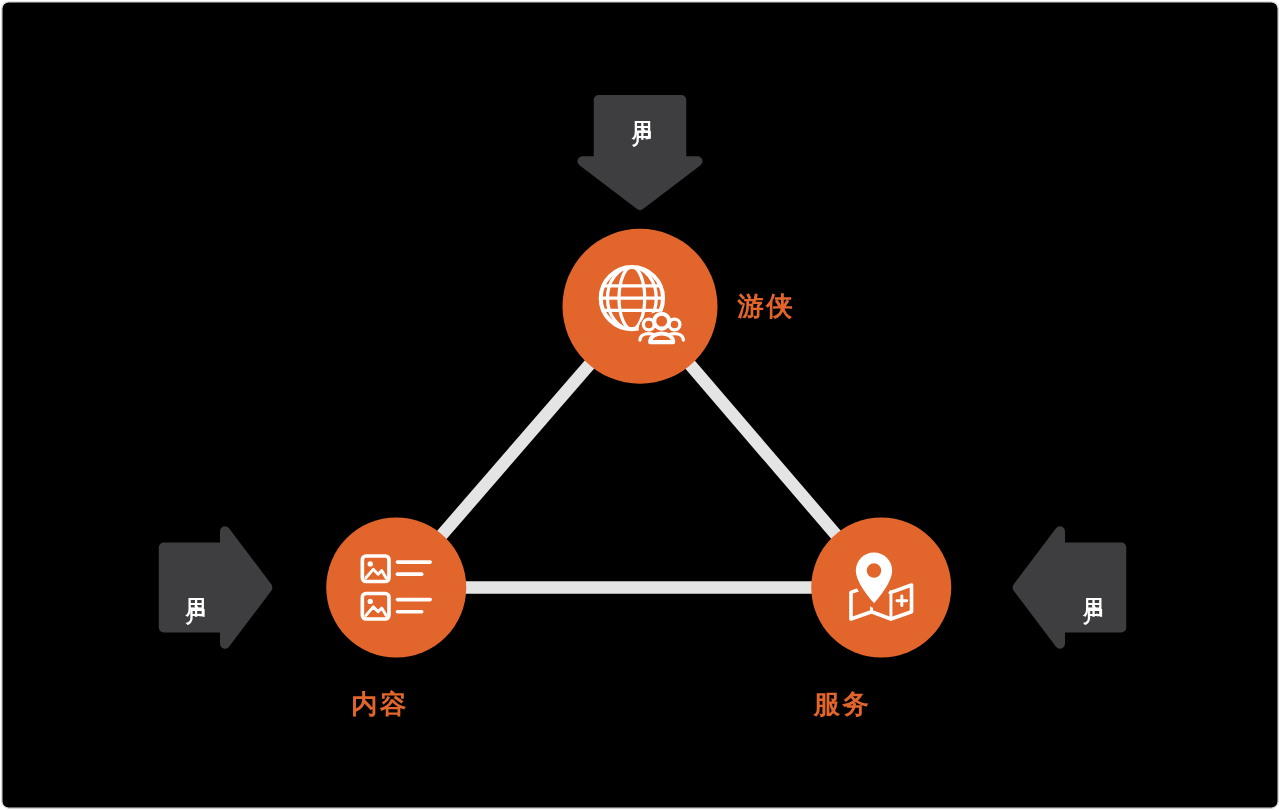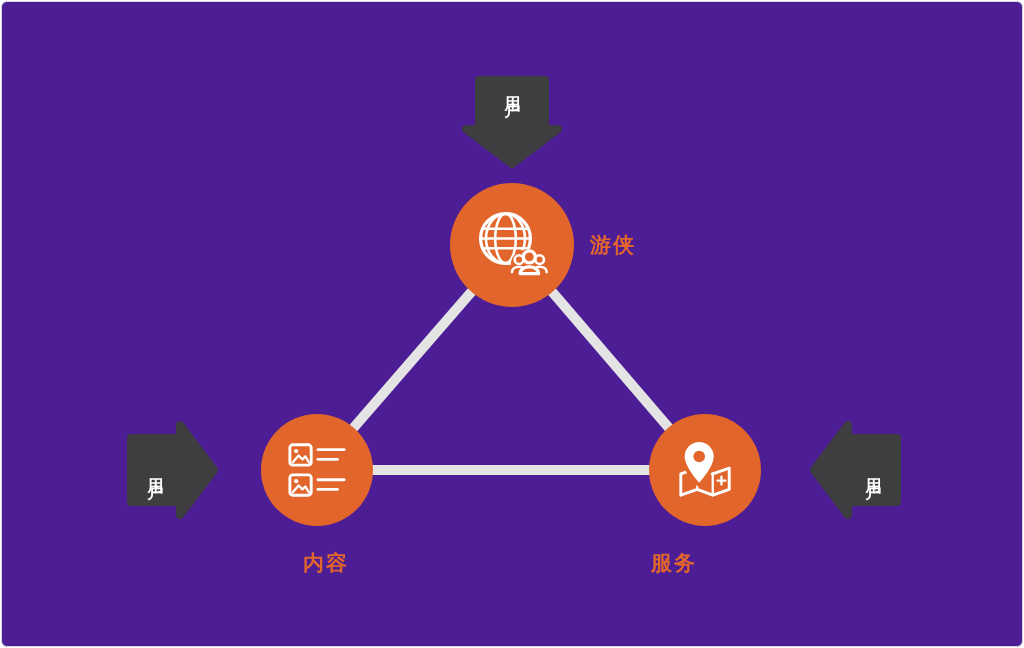--- a/index.html
+++ b/index.html
@@ -11,21 +11,21 @@
   *{box-sizing:border-box;margin:0;padding:0;}
   body{
     background:#fff;
     font-family:"Liberation Sans", sans-serif;
     width:1024px;height:648px;overflow:hidden;
   }
   .slide{
     position:relative;
     width:1022px;height:646px;
     margin:1px;
-    background:#4c1d95;
+    background:#000000;
     border:1px solid var(--slide-border);
     border-radius:6px;
   }
   .connector-layer{
     position:absolute;left:0;top:0;width:1024px;height:648px;
   }
   .connector{
     stroke:var(--connector);
     stroke-width:10;
     stroke-linecap:round;
@@ -41,21 +41,21 @@
   .node-right{left:647px;top:412px;width:112px;height:112px;}
   .node-label{
     position:absolute;
     color:var(--accent);
     font-weight:bold;
     font-size:21px;
     letter-spacing:2px;
     white-space:nowrap;
   }
   .label-top{left:588px;top:229px;}
-  .label-left{left:302px;top:547px;transform:translateX(-50%);margin-left:22px;}
+  .label-left{left:302px;top:547px;transform:translateX(-50%);}
   .label-right{left:672px;top:547px;transform:translateX(-50%);}
   .arrow{
     position:absolute;
   }
   .arrow-top{left:459px;top:73px;width:102px;height:94px;}
   .arrow-left{left:124px;top:418px;width:92px;height:100px;}
   .arrow-right{left:808px;top:418px;width:92px;height:100px;}
   .arrow svg{position:absolute;left:0;top:0;width:100%;height:100%;}
   .arrow-shape{
     fill:var(--arrow-fill);

